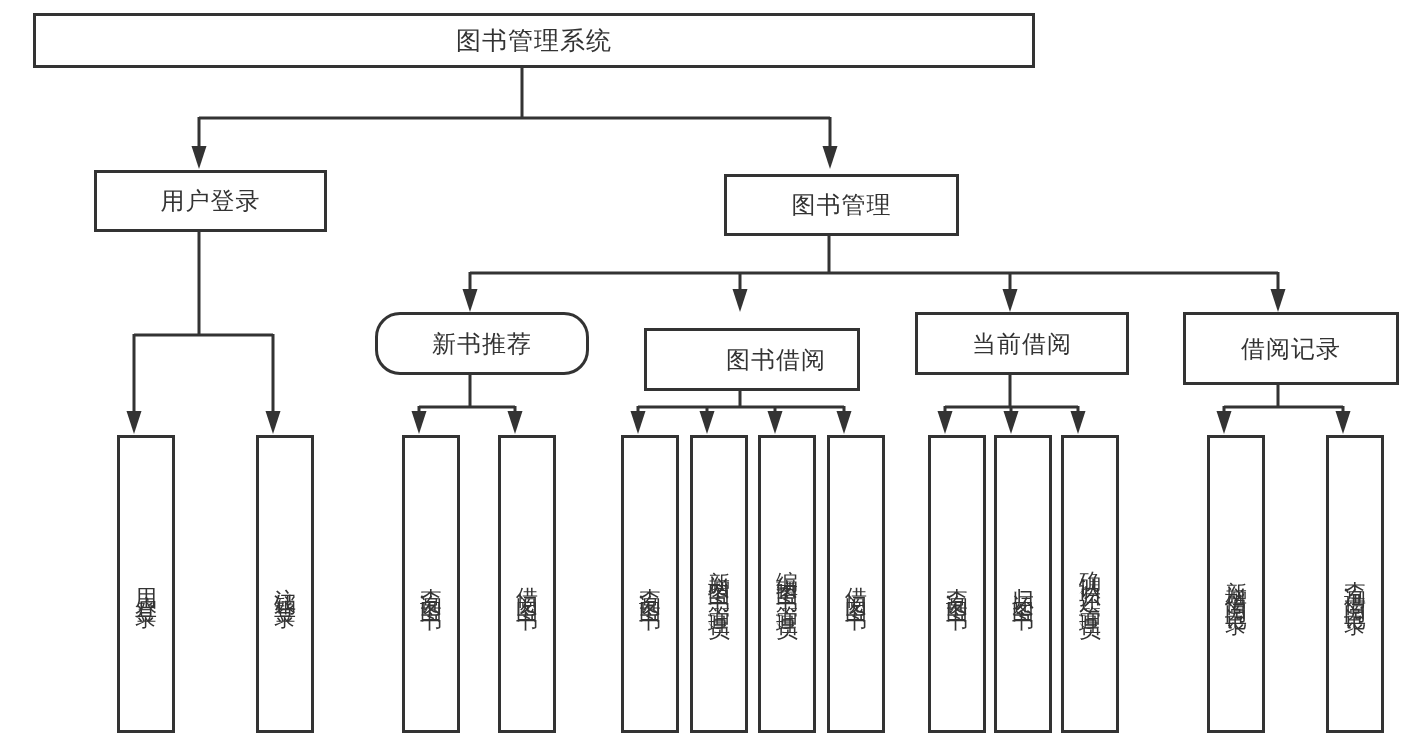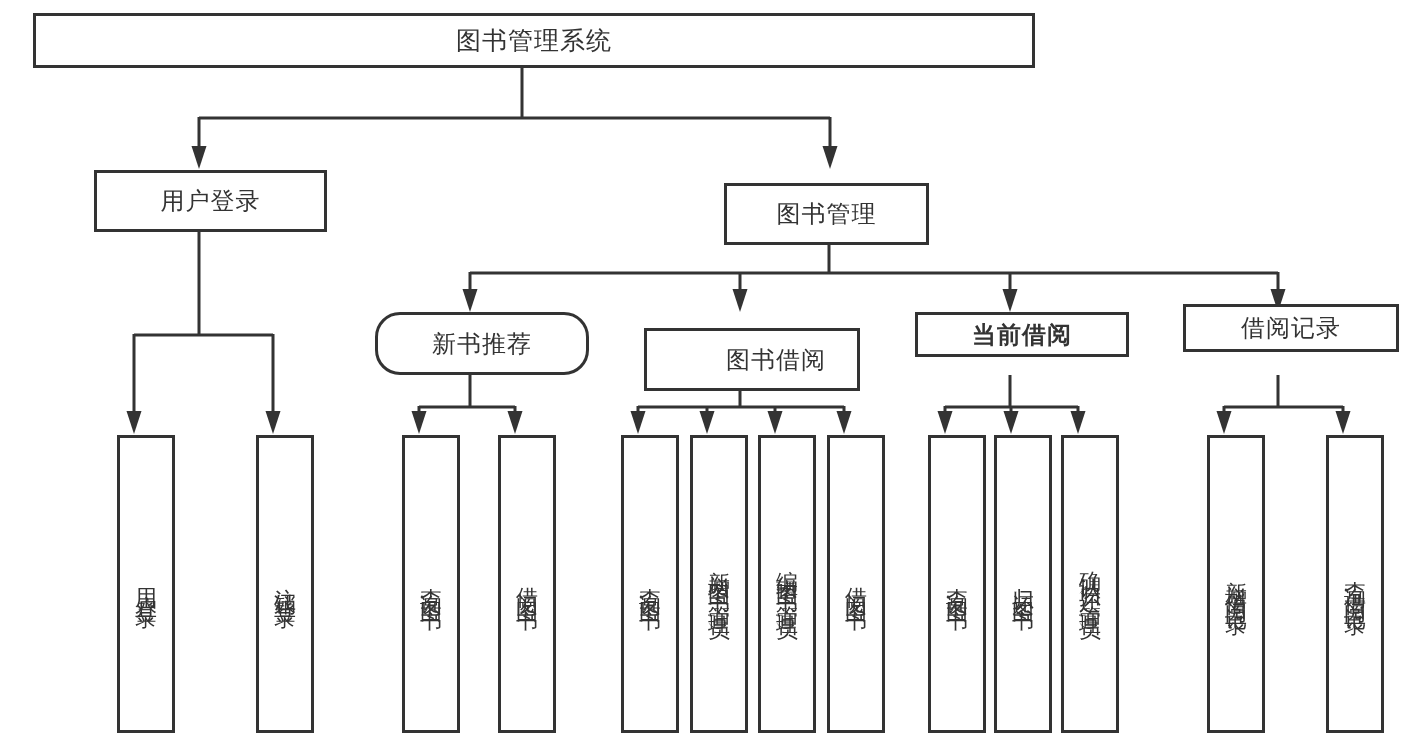--- a/index.html
+++ b/index.html
@@ -87,26 +87,26 @@
     <polygon points="1078,434 1070.5,411 1085.5,411"></polygon>
 
     <path d="M1278 375 V407 M1224 407 H1343 M1224 406 V414 M1343 406 V414"></path>
     <polygon points="1224,434 1216.5,411 1231.5,411"></polygon>
     <polygon points="1343,434 1335.5,411 1350.5,411"></polygon>
   </svg>
 
   <div class="node root" style="left:21px;top:13px;width:1002px;height:55px;">图书管理系统</div>
 
   <div class="node" style="left:82px;top:170px;width:233px;height:62px;">用户登录</div>
-  <div class="node" style="left:712px;top:183px;width:205px;height:62px;">图书管理</div>
+  <div class="node" style="left:712px;top:174px;width:235px;height:62px;">图书管理</div>
 
   <div class="node" style="left:363px;top:312px;width:214px;height:63px;border-radius:25px;">新书推荐</div>
   <div class="node" style="left:632px;top:328px;width:216px;height:63px;padding-left:48px;">图书借阅</div>
-  <div class="node" style="left:903px;top:312px;width:214px;height:45px;font-weight:bold;">当前借阅</div>
-  <div class="node" style="left:1171px;top:304px;width:216px;height:48px;">借阅记录</div>
+  <div class="node" style="left:903px;top:312px;width:214px;height:63px;">当前借阅</div>
+  <div class="node" style="left:1171px;top:312px;width:216px;height:73px;">借阅记录</div>
 
   <div class="node leaf" style="left:105px;top:435px;width:58px;height:298px;">用户登录</div>
   <div class="node leaf" style="left:244px;top:435px;width:58px;height:298px;">注销登录</div>
 
   <div class="node leaf" style="left:390px;top:435px;width:58px;height:298px;">查询图书</div>
   <div class="node leaf" style="left:486px;top:435px;width:58px;height:298px;">借阅图书</div>
 
   <div class="node leaf" style="left:609px;top:435px;width:58px;height:298px;">查询图书</div>
   <div class="node leaf" style="left:678px;top:435px;width:58px;height:298px;">新增图书（管理员）</div>
   <div class="node leaf" style="left:746px;top:435px;width:58px;height:298px;">编辑图书（管理员）</div>

